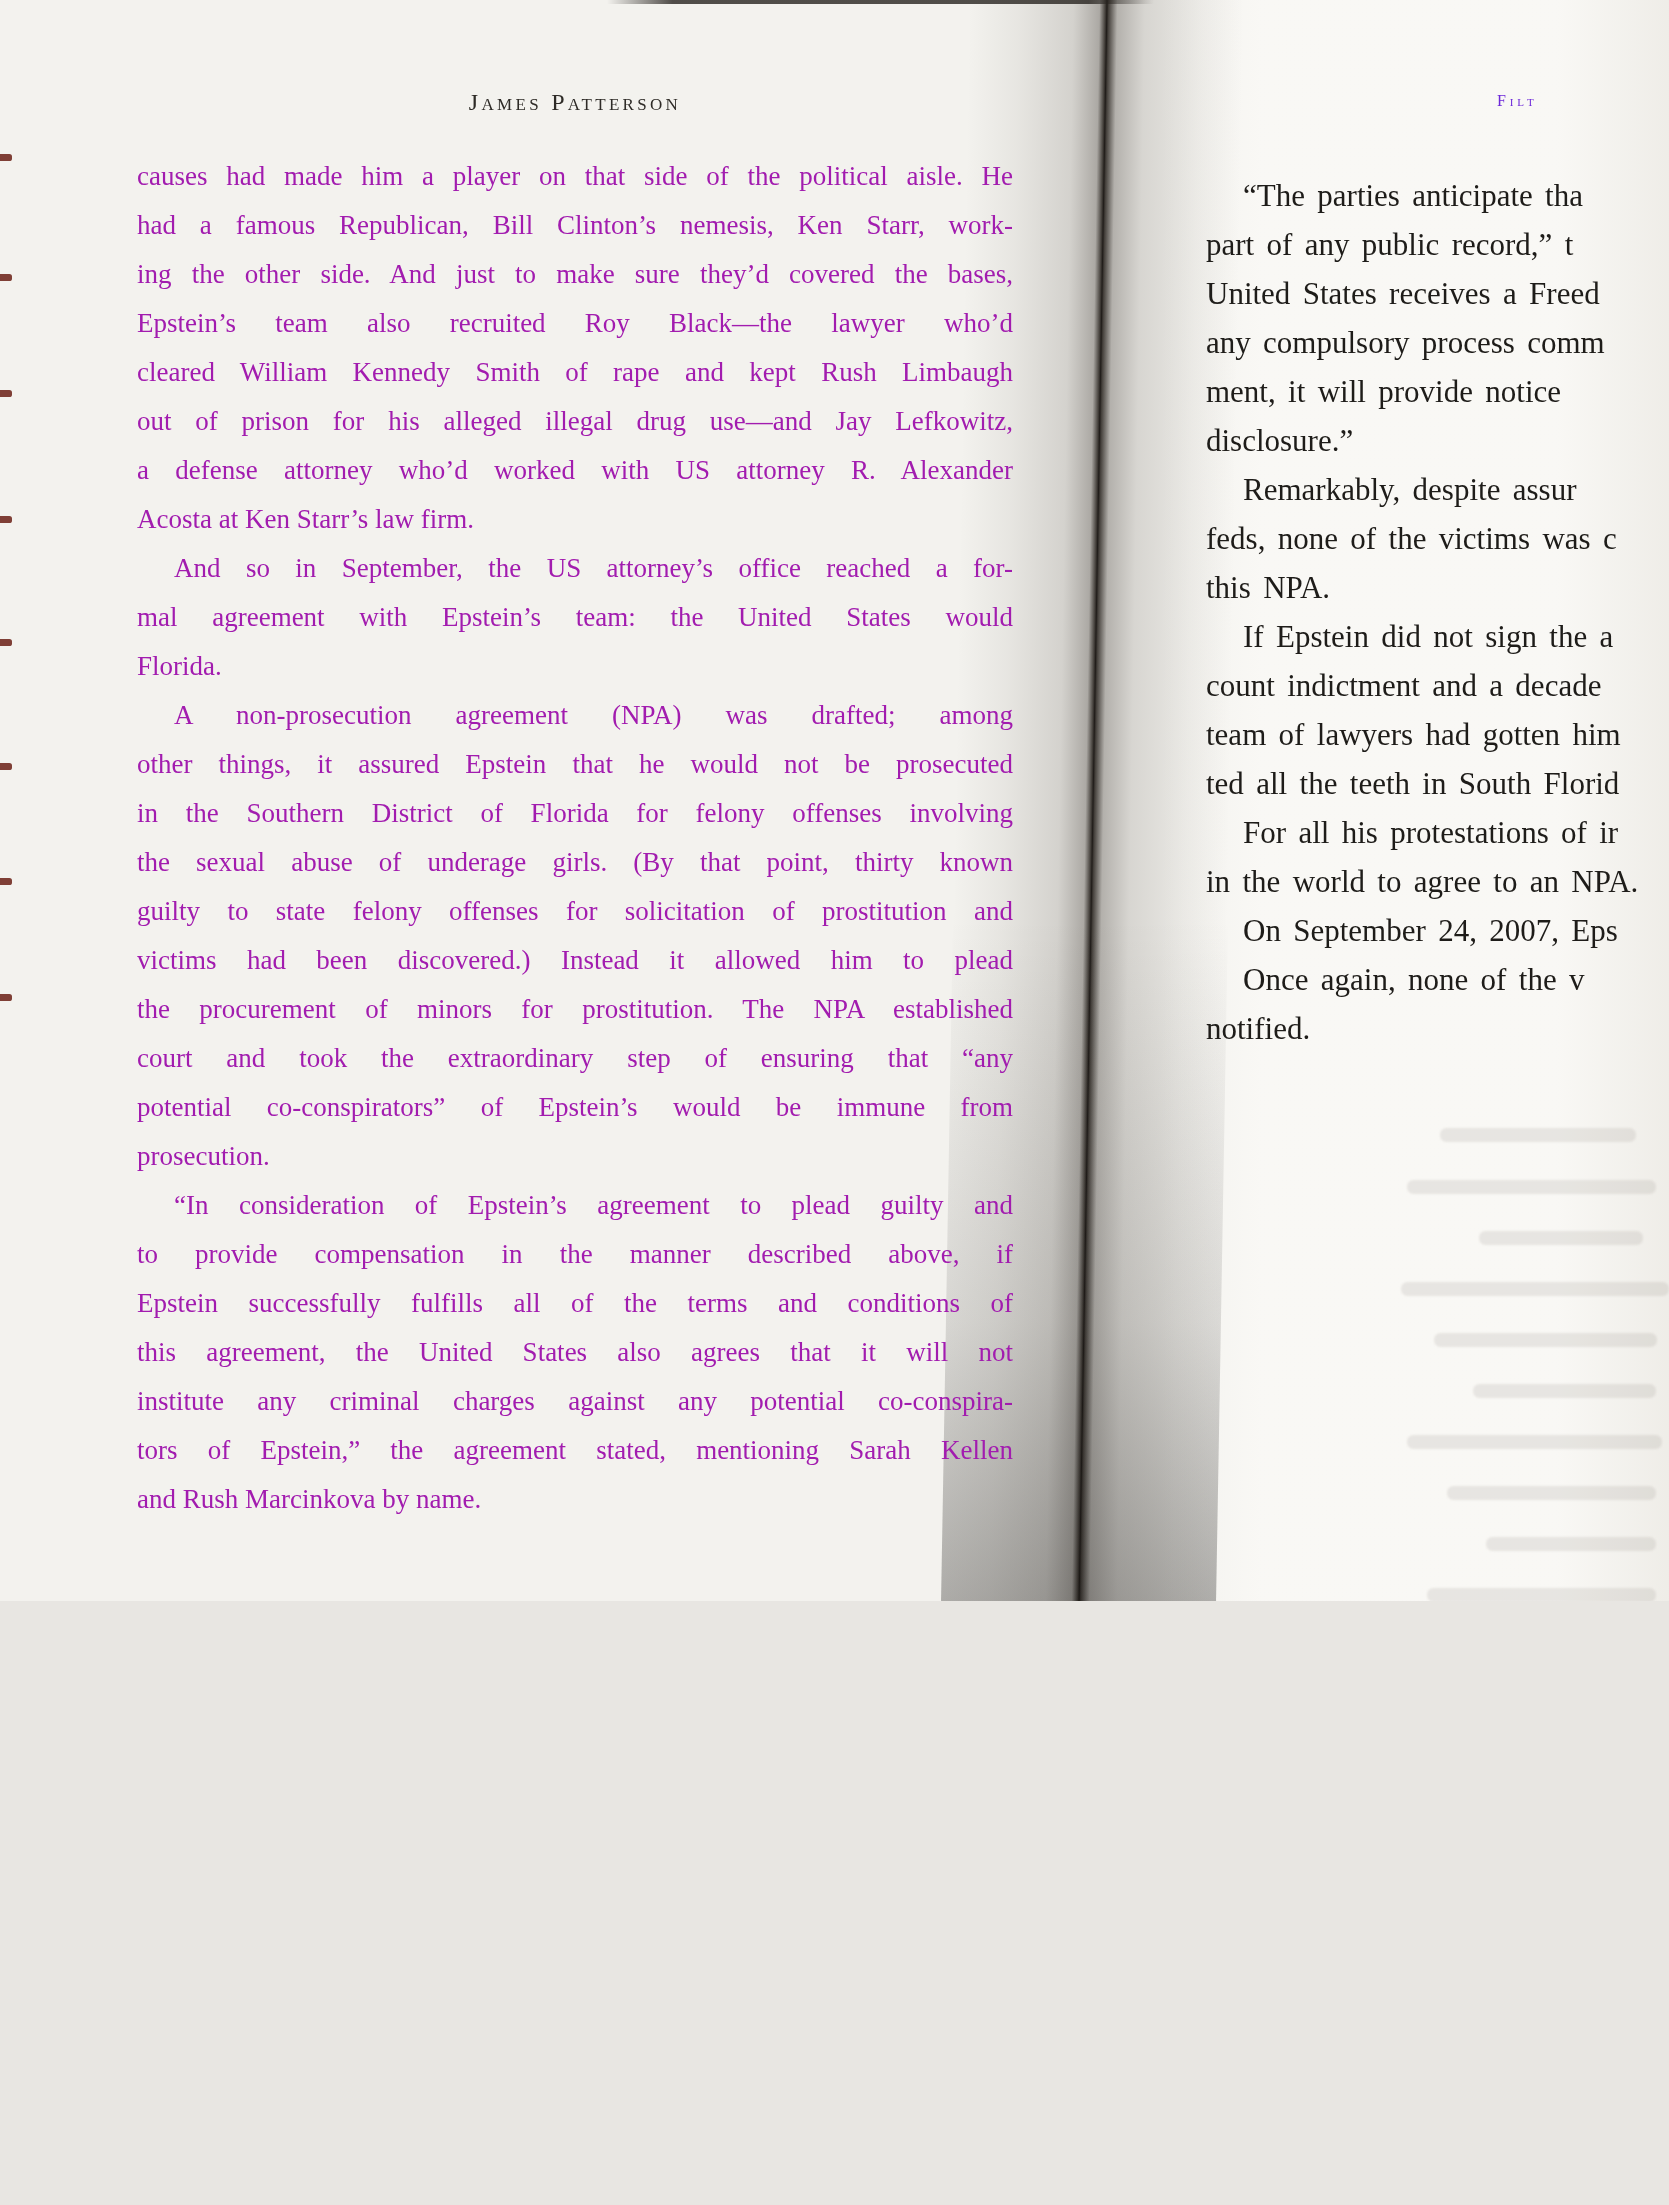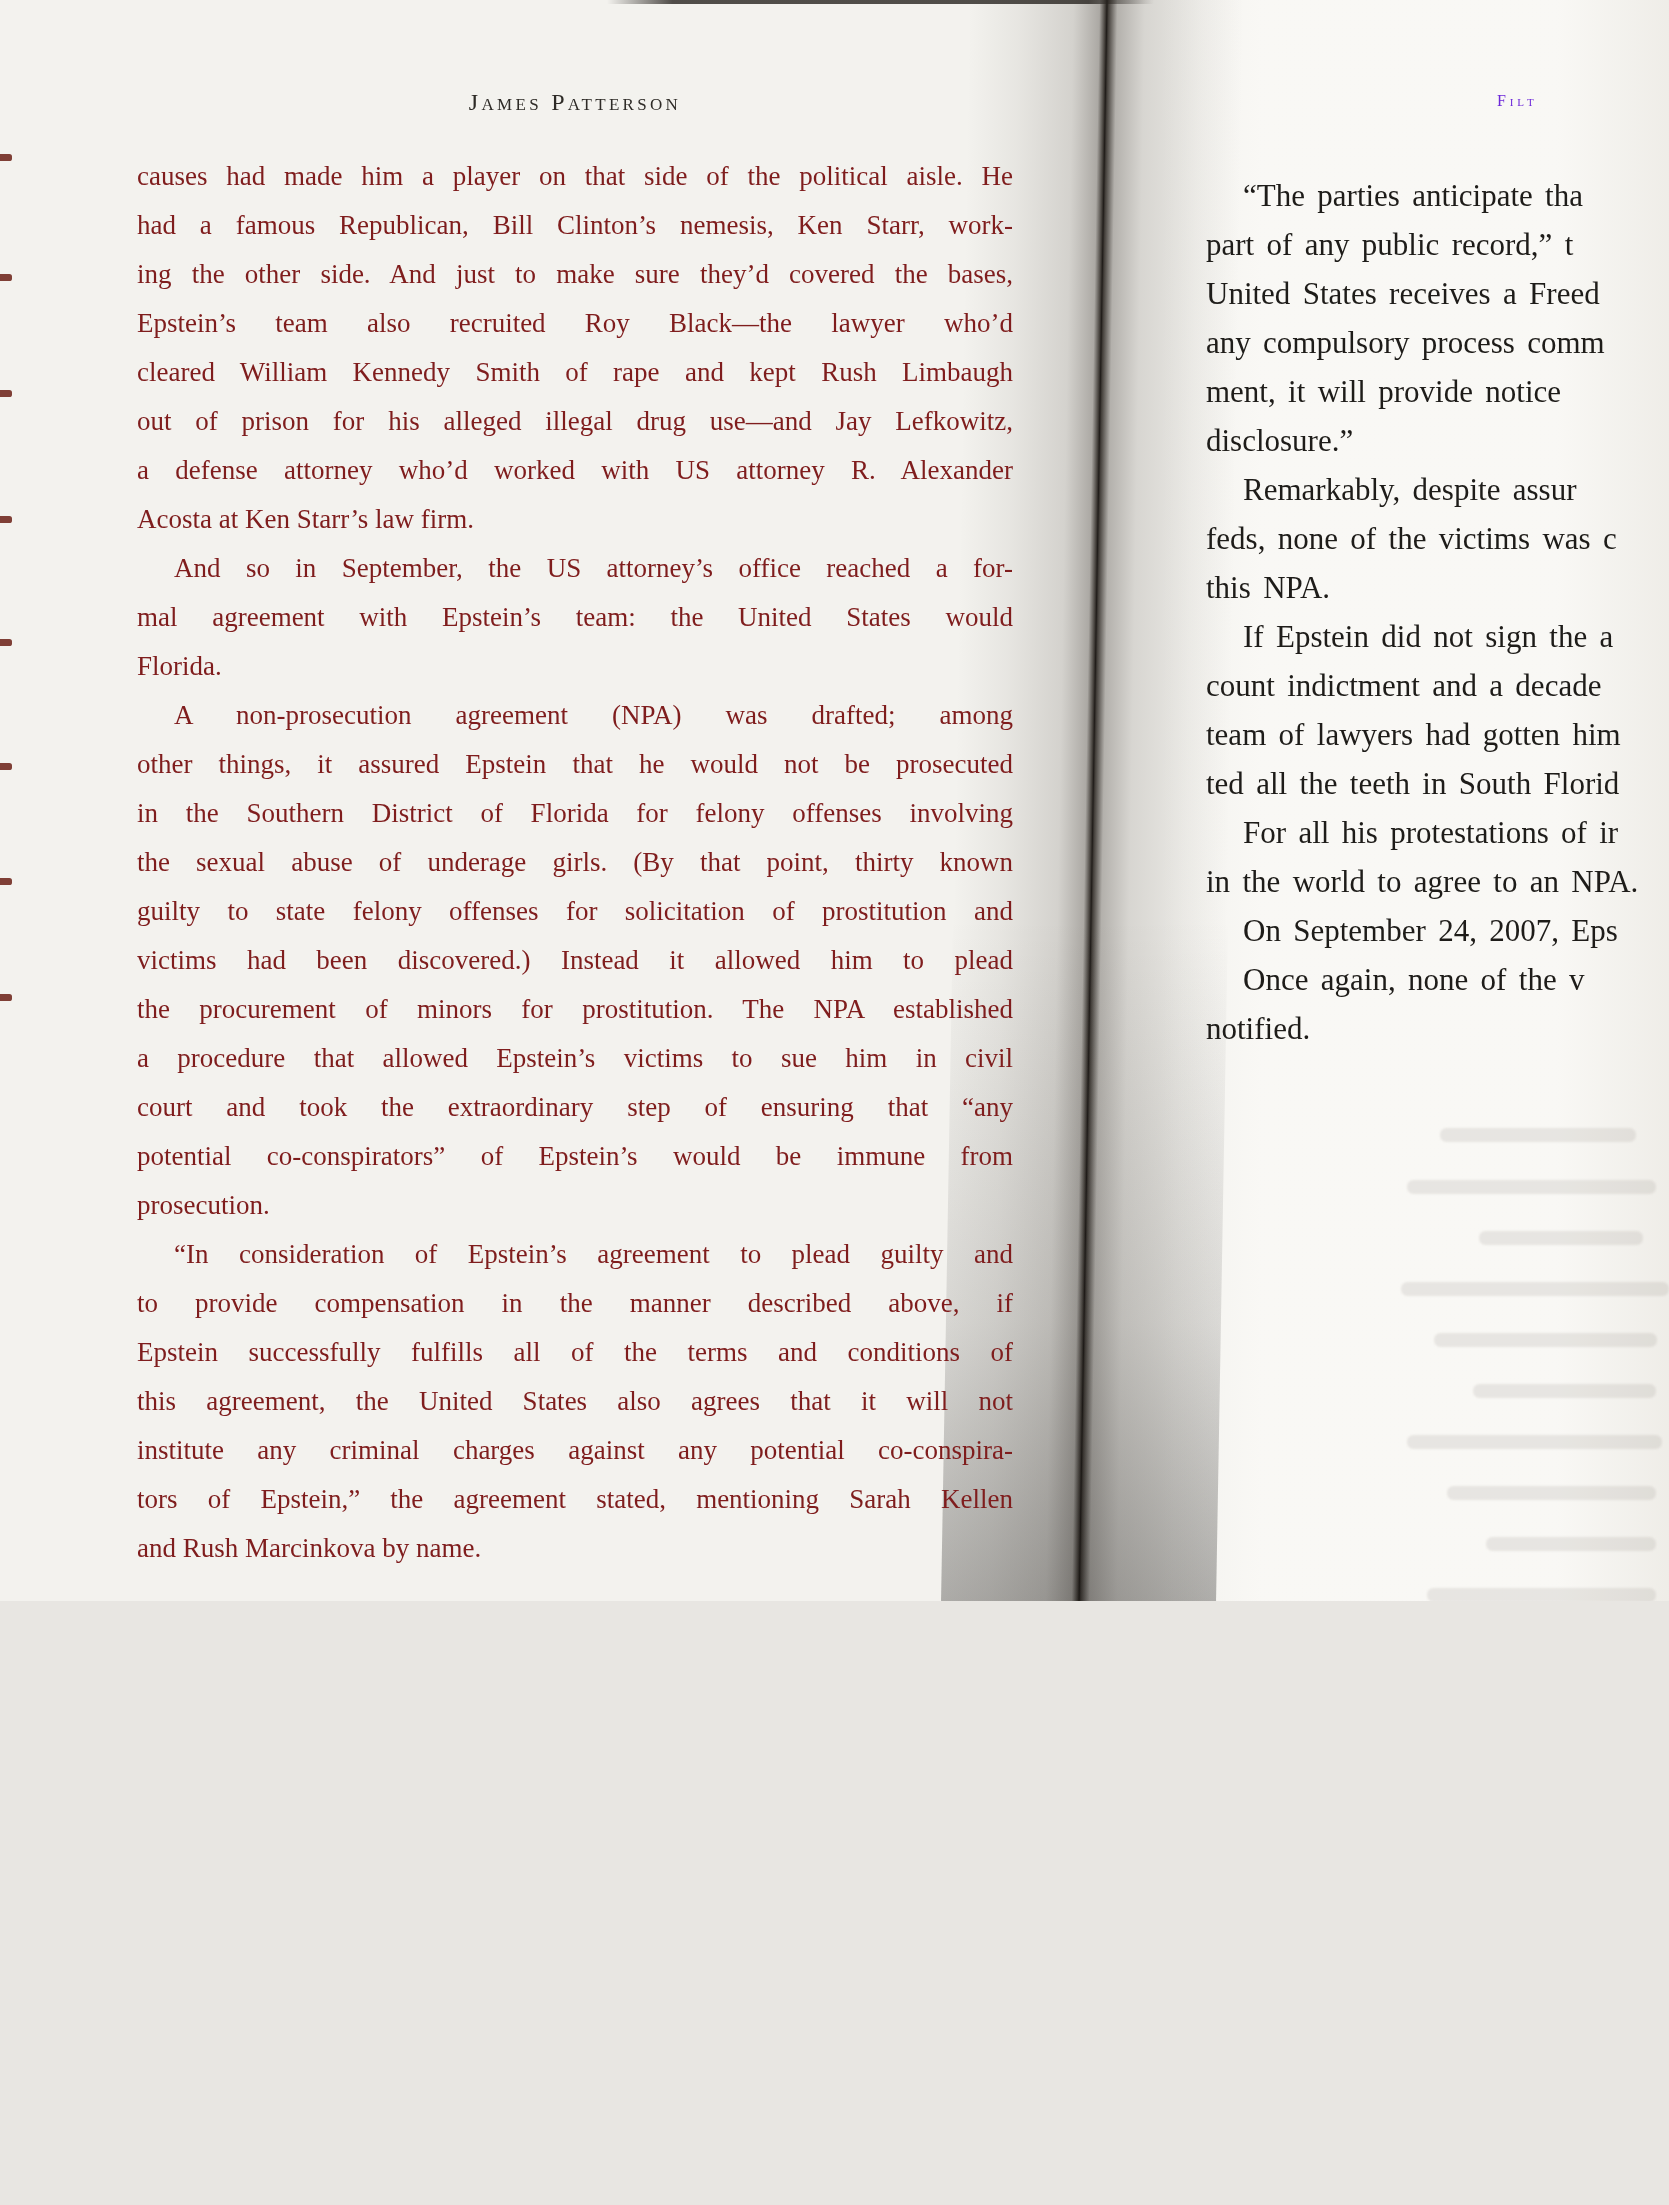--- a/index.html
+++ b/index.html
@@ -44,21 +44,21 @@
   }
   .hdr-right{
     position:absolute;left:1497px;top:92px;
     font-variant:small-caps;letter-spacing:3.9px;
     font-size:16px;color:#6d28d9;white-space:nowrap;
   }
   
   .page-left-text{position:absolute;left:137px;top:152px;width:876px;}
   .ln{
     height:49px;line-height:49px;overflow:hidden;
-    font-size:27px;color:#7f1d1d;text-align:left;
+    font-size:27px;color:#a21caf;text-align:left;
   }
   .jl{text-align:justify;}
   .jl::after{content:"";display:inline-block;width:100%;height:0;}
   .ind{text-indent:37px;}
   .page-right-text{position:absolute;left:1206px;top:171px;width:497px;}
   .rln{
     height:49px;line-height:49px;
     font-size:31px;color:#1e1c19;white-space:nowrap;word-spacing:4.6px;
   }
   
@@ -148,21 +148,20 @@
     <div class="ln jl">mal agreement with Epstein’s team: the United States would</div>
     <div class="ln">Florida.</div>
 
     <div class="ln jl ind">A non-prosecution agreement (NPA) was drafted; among</div>
     <div class="ln jl">other things, it assured Epstein that he would not be prosecuted</div>
     <div class="ln jl">in the Southern District of Florida for felony offenses involving</div>
     <div class="ln jl">the sexual abuse of underage girls. (By that point, thirty known</div>
     <div class="ln jl">guilty to state felony offenses for solicitation of prostitution and</div>
     <div class="ln jl">victims had been discovered.) Instead it allowed him to plead</div>
     <div class="ln jl">the procurement of minors for prostitution. The NPA established</div>
-    <div class="ln jl">a procedure that allowed Epstein’s victims to sue him in civil</div>
     <div class="ln jl">court and took the extraordinary step of ensuring that “any</div>
     <div class="ln jl">potential co-conspirators” of Epstein’s would be immune from</div>
     <div class="ln">prosecution.</div>
 
     <div class="ln jl ind">“In consideration of Epstein’s agreement to plead guilty and</div>
     <div class="ln jl">to provide compensation in the manner described above, if</div>
     <div class="ln jl">Epstein successfully fulfills all of the terms and conditions of</div>
     <div class="ln jl">this agreement, the United States also agrees that it will not</div>
     <div class="ln jl">institute any criminal charges against any potential co-conspira-</div>
     <div class="ln jl">tors of Epstein,” the agreement stated, mentioning Sarah Kellen</div>

